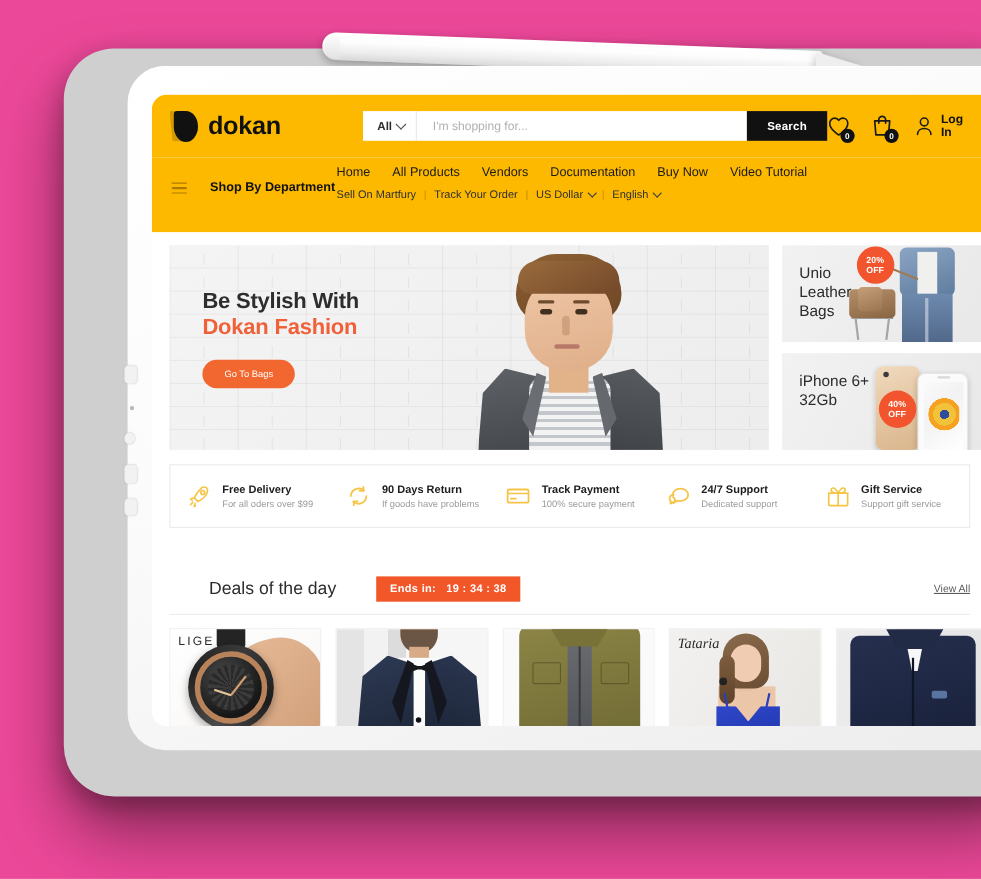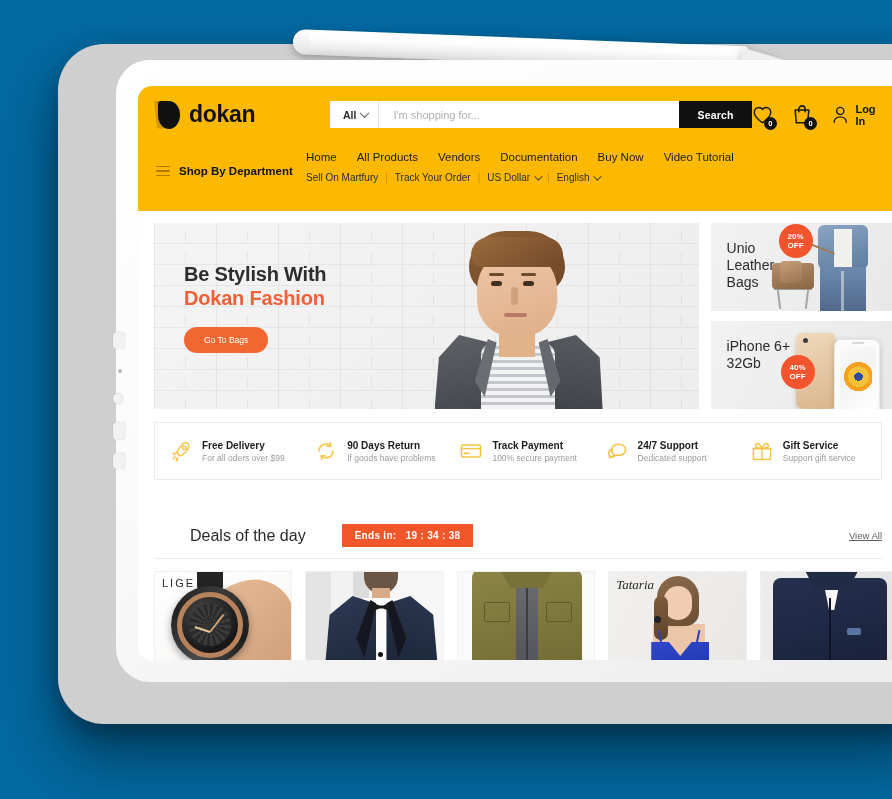--- a/index.html
+++ b/index.html
@@ -3,21 +3,21 @@
 <meta charset="utf-8">
 <style>
   html,body{margin:0;padding:0;}
   body{
     width:892px;height:799px;overflow:hidden;position:relative;
     background:#ffffff;
     font-family:"Liberation Sans", sans-serif;
     -webkit-font-smoothing:antialiased;
   }
   
-  #scene{position:absolute;inset:0;overflow:hidden;background:#0369a1;}
+  #scene{position:absolute;inset:0;overflow:hidden;background:#ec4899;}
 
   .pencil{
     position:absolute;left:293px;top:27px;width:490px;height:30px;
     transform:rotate(2.2deg);transform-origin:left center;z-index:4;
   }
   .pencil-body{
     position:absolute;left:0;top:2px;width:455px;height:25px;
     border-radius:13px 4px 4px 13px;
     background:linear-gradient(180deg,#ffffff 0%,#fdfdfd 34%,#ececec 72%,#d8d8d8 100%);
     box-shadow:0 3px 8px rgba(0,0,0,.28);
@@ -88,21 +88,21 @@
   .icon-badge{position:relative;width:24px;height:24px;display:flex;align-items:center;justify-content:center;}
   .icon-badge svg{display:block;}
   .badge{position:absolute;right:-4px;bottom:-3px;width:13px;height:13px;border-radius:50%;
       background:#111;color:#fff;font-size:7.5px;font-weight:700;display:flex;
       align-items:center;justify-content:center;}
   .login{display:flex;align-items:center;gap:7px;}
   .login-label{font-size:11px;font-weight:700;color:#111;}
 
   
   .navbar{background:#FCB900;padding:0 0 14px 0;position:relative;height:54px;}
-  .dept{position:absolute;left:18px;top:22px;display:flex;align-items:center;gap:9px;justify-content:space-between;}
+  .dept{position:absolute;left:18px;top:22px;display:flex;align-items:center;gap:21px;justify-content:space-between;}
   .burger{display:flex;flex-direction:column;gap:3px;}
   .burger i{display:block;width:14px;height:1.6px;background:#b07a00;border-radius:1px;}
   .dept-label{font-size:11.5px;font-weight:700;color:#111;}
   .nav-main{display:flex;gap:20px;justify-content:flex-start;padding:8px 0 0 168px;}
   .nav-main a{font-size:11.5px;color:#1a1a1a;text-decoration:none;}
   .nav-sub{display:flex;gap:0;align-items:center;padding:9px 0 0 168px;}
   .nav-sub a,.nav-sub span.item{font-size:10px;color:#2e2e2e;text-decoration:none;}
   .nav-sep{color:#c98f00;font-size:10px;margin:0 7px;}
   .mini-chev{display:inline-block;width:5px;height:5px;border-right:1.2px solid #444;
       border-bottom:1.2px solid #444;transform:rotate(45deg) translateY(-2px);margin-left:4px;}
@@ -157,21 +157,21 @@
 
   .hero-side{display:flex;flex-direction:column;gap:10px;width:196px;}
   .promo{position:relative;height:88px;overflow:hidden;
       background:linear-gradient(120deg,#f2f2f2,#e8e8e8);}
   .promo-title{position:absolute;left:16px;top:17px;font-size:14px;line-height:17px;
       font-weight:400;color:#2b2b2b;z-index:3;}
   .off-badge{position:absolute;border-radius:50%;background:#F2542D;color:#fff;
       display:flex;flex-direction:column;align-items:center;justify-content:center;
       font-size:8px;font-weight:700;line-height:9px;z-index:4;}
   .ob1{left:68px;top:1px;width:34px;height:34px;}
-  .ob2{left:70px;top:34px;width:34px;height:34px;justify-content:center;}
+  .ob2{left:88px;top:34px;width:34px;height:34px;justify-content:center;}
   .p1-jacket{position:absolute;right:30px;top:2px;width:50px;height:44px;border-radius:6px;
       background:linear-gradient(160deg,#8ba5c4,#5f7c9e);}
   .p1-legs{position:absolute;right:32px;top:44px;width:46px;height:44px;
       background:linear-gradient(180deg,#6d8aae,#51698b);}
   .p1-split{position:absolute;right:54px;top:48px;width:3px;height:40px;background:rgba(255,255,255,.45);}
   .p1-shirt{position:absolute;right:46px;top:6px;width:18px;height:38px;background:#f0f0ee;}
   .p1-bag{position:absolute;right:84px;top:40px;width:42px;height:26px;border-radius:4px;
       background:linear-gradient(165deg,#b48f6a,#8a6542);}
   .p1-bag2{position:absolute;right:96px;top:38px;width:22px;height:22px;border-radius:4px;
       background:linear-gradient(160deg,#c59f78,#9b7550);}

